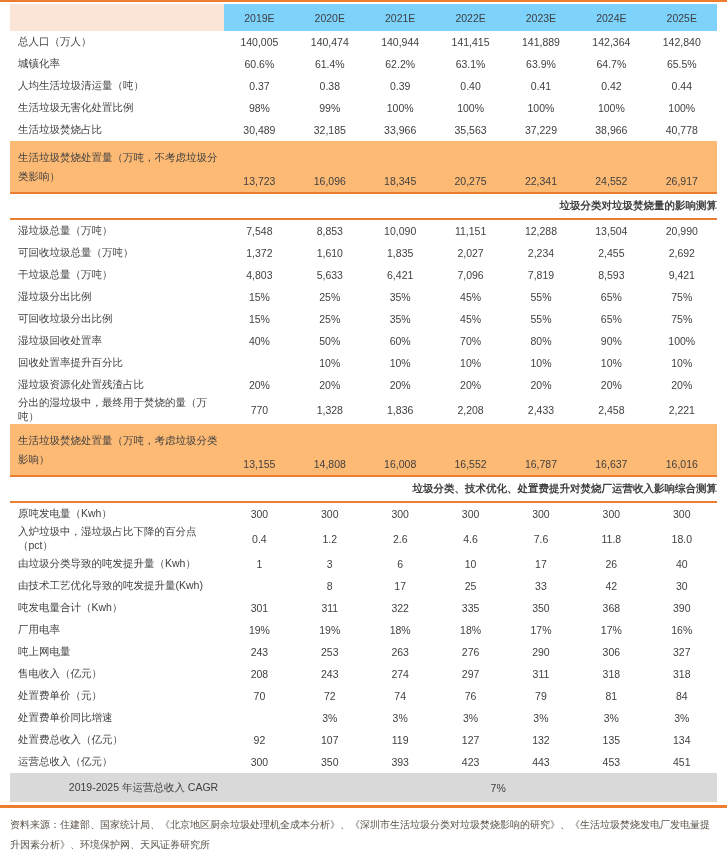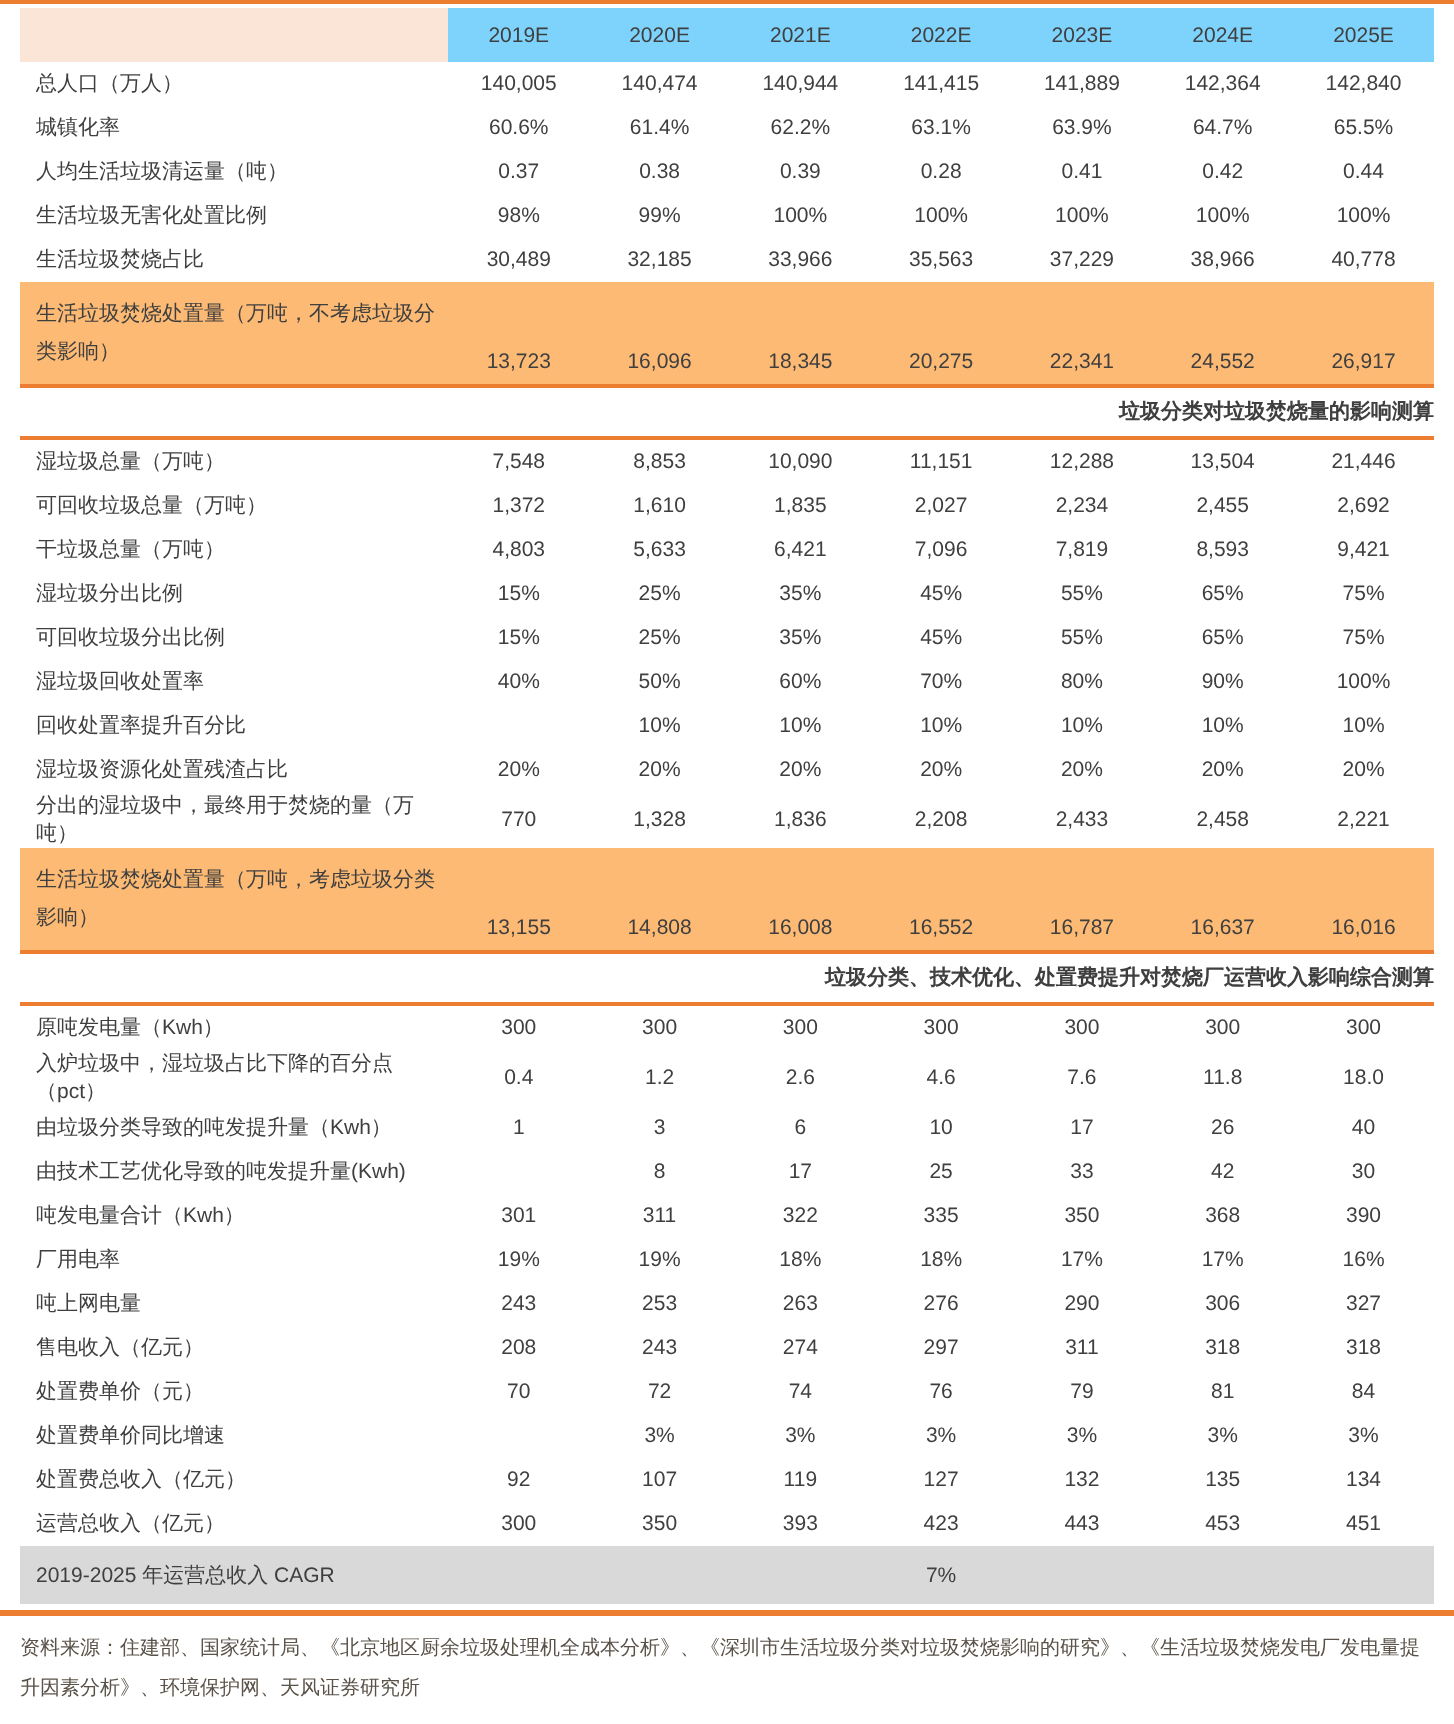--- a/index.html
+++ b/index.html
@@ -41,21 +41,21 @@
   tr.highlight td { height:46px; }
   tr.highlight td.label { vertical-align:middle; line-height:1.8; padding-top:2px; padding-bottom:2px; }
   tr.highlight td.val { vertical-align:bottom; padding-bottom:5px; }
 
   tr.section td {
     font-weight:bold; height:24px; vertical-align:middle;
     border-bottom:2px solid #ed7d31; padding-left:8px;text-align:right;
   }
 
   tr.cagr { background:#d9d9d9; }
-  tr.cagr td { height:29px; vertical-align:middle; }
+  tr.cagr td { height:29px; vertical-align:middle;text-align:right; }
 
   .bottom-rule { height:3px; background:#ed7d31; width:727px; margin-top:3px; }
 
   .footer { margin:7px 10px 0 10px; font-size:10px; color:#5a5248; }
   .footer .source { line-height:2.0; }
 </style>
 </head>
 <body>
 
 <div class="page">
@@ -104,21 +104,21 @@
           <td class="val">63.1%</td>
           <td class="val">63.9%</td>
           <td class="val">64.7%</td>
           <td class="val">65.5%</td>
         </tr>
         <tr class="data">
           <td class="label">人均生活垃圾清运量（吨）</td>
           <td class="val">0.37</td>
           <td class="val">0.38</td>
           <td class="val">0.39</td>
-          <td class="val">0.28</td>
+          <td class="val">0.40</td>
           <td class="val">0.41</td>
           <td class="val">0.42</td>
           <td class="val">0.44</td>
         </tr>
         <tr class="data">
           <td class="label">生活垃圾无害化处置比例</td>
           <td class="val">98%</td>
           <td class="val">99%</td>
           <td class="val">100%</td>
           <td class="val">100%</td>
@@ -150,21 +150,21 @@
           <td colspan="8">垃圾分类对垃圾焚烧量的影响测算</td>
         </tr>
         <tr class="data">
           <td class="label">湿垃圾总量（万吨）</td>
           <td class="val">7,548</td>
           <td class="val">8,853</td>
           <td class="val">10,090</td>
           <td class="val">11,151</td>
           <td class="val">12,288</td>
           <td class="val">13,504</td>
-          <td class="val">21,446</td>
+          <td class="val">20,990</td>
         </tr>
         <tr class="data">
           <td class="label">可回收垃圾总量（万吨）</td>
           <td class="val">1,372</td>
           <td class="val">1,610</td>
           <td class="val">1,835</td>
           <td class="val">2,027</td>
           <td class="val">2,234</td>
           <td class="val">2,455</td>
           <td class="val">2,692</td>

